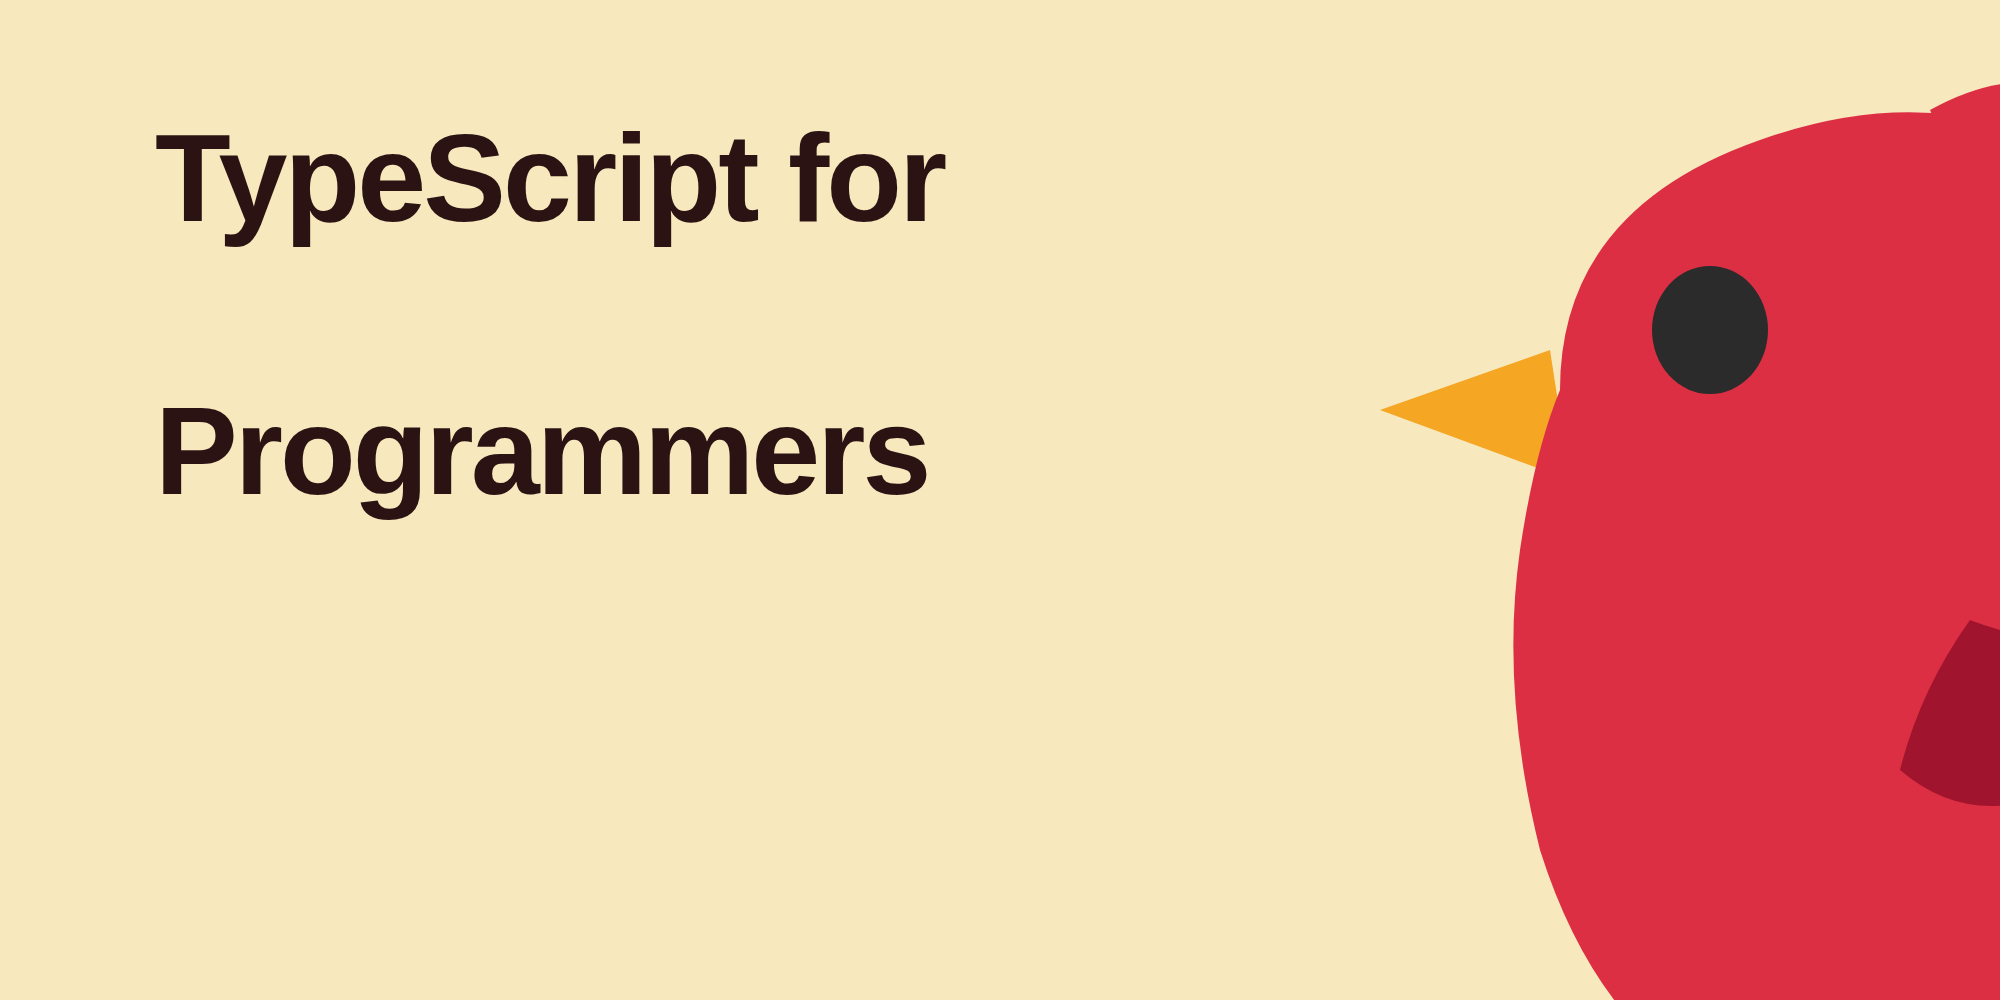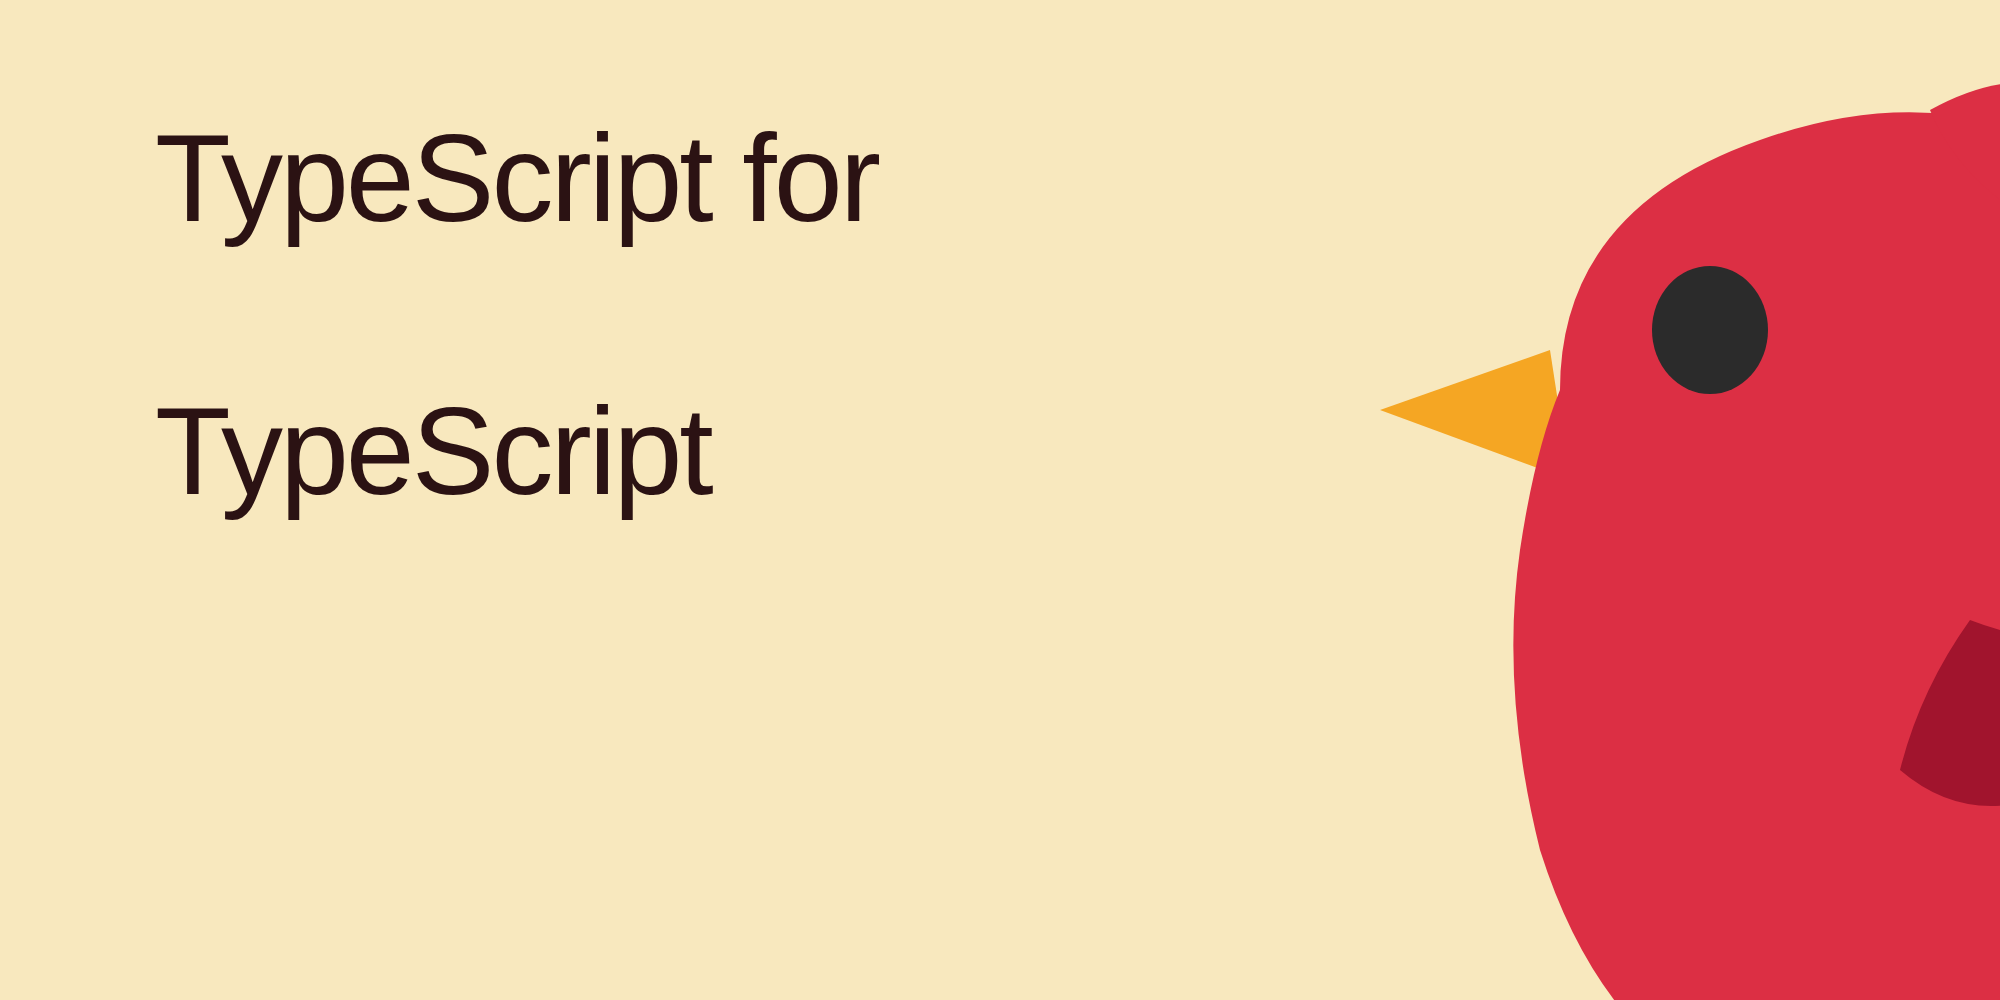--- a/index.html
+++ b/index.html
@@ -13,21 +13,21 @@
       background-color: #F8E8BE;
       position: relative;
       overflow: hidden;
       font-family: -apple-system, BlinkMacSystemFont, 'Segoe UI', Helvetica, Arial, sans-serif;
     }
     .title {
       position: absolute;
       left: 155px;
       top: 110px;
       font-size: 124px;
-      font-weight: 400;
+      font-weight: 700;
       line-height: 1.1;
       color: #2B1213;
       letter-spacing: -3px;
     }
     .bird-container {
       position: absolute;
       right: 0;
       top: 0;
       width: 900px;
       height: 1000px;
@@ -37,21 +37,21 @@
       position: absolute;
       right: -200px;
       top: 50px;
       width: 1100px;
       height: 1100px;
     }
   </style>
 </head>
 <body>
 
-<h1 class="title"><span>TypeScript for</span><br><br><span>TypeScript</span></h1>
+<h1 class="title"><span>TypeScript for</span><br><br><span>Programmers</span></h1>
 
 <div class="bird-container">
   <svg class="bird-svg" viewBox="0 0 1100 1100" xmlns="http://www.w3.org/2000/svg">
 
     <path d="M 280 360 L 450 300 L 470 430 Z" fill="#F5A623"></path>
 
     <path d="M 940 95 Q 1040 60 1090 120 Q 1060 180 990 210 Q 950 150 940 95 Z" fill="#A1142D"></path>
 
     <path d="M 460 340 
              Q 460 160 660 90

